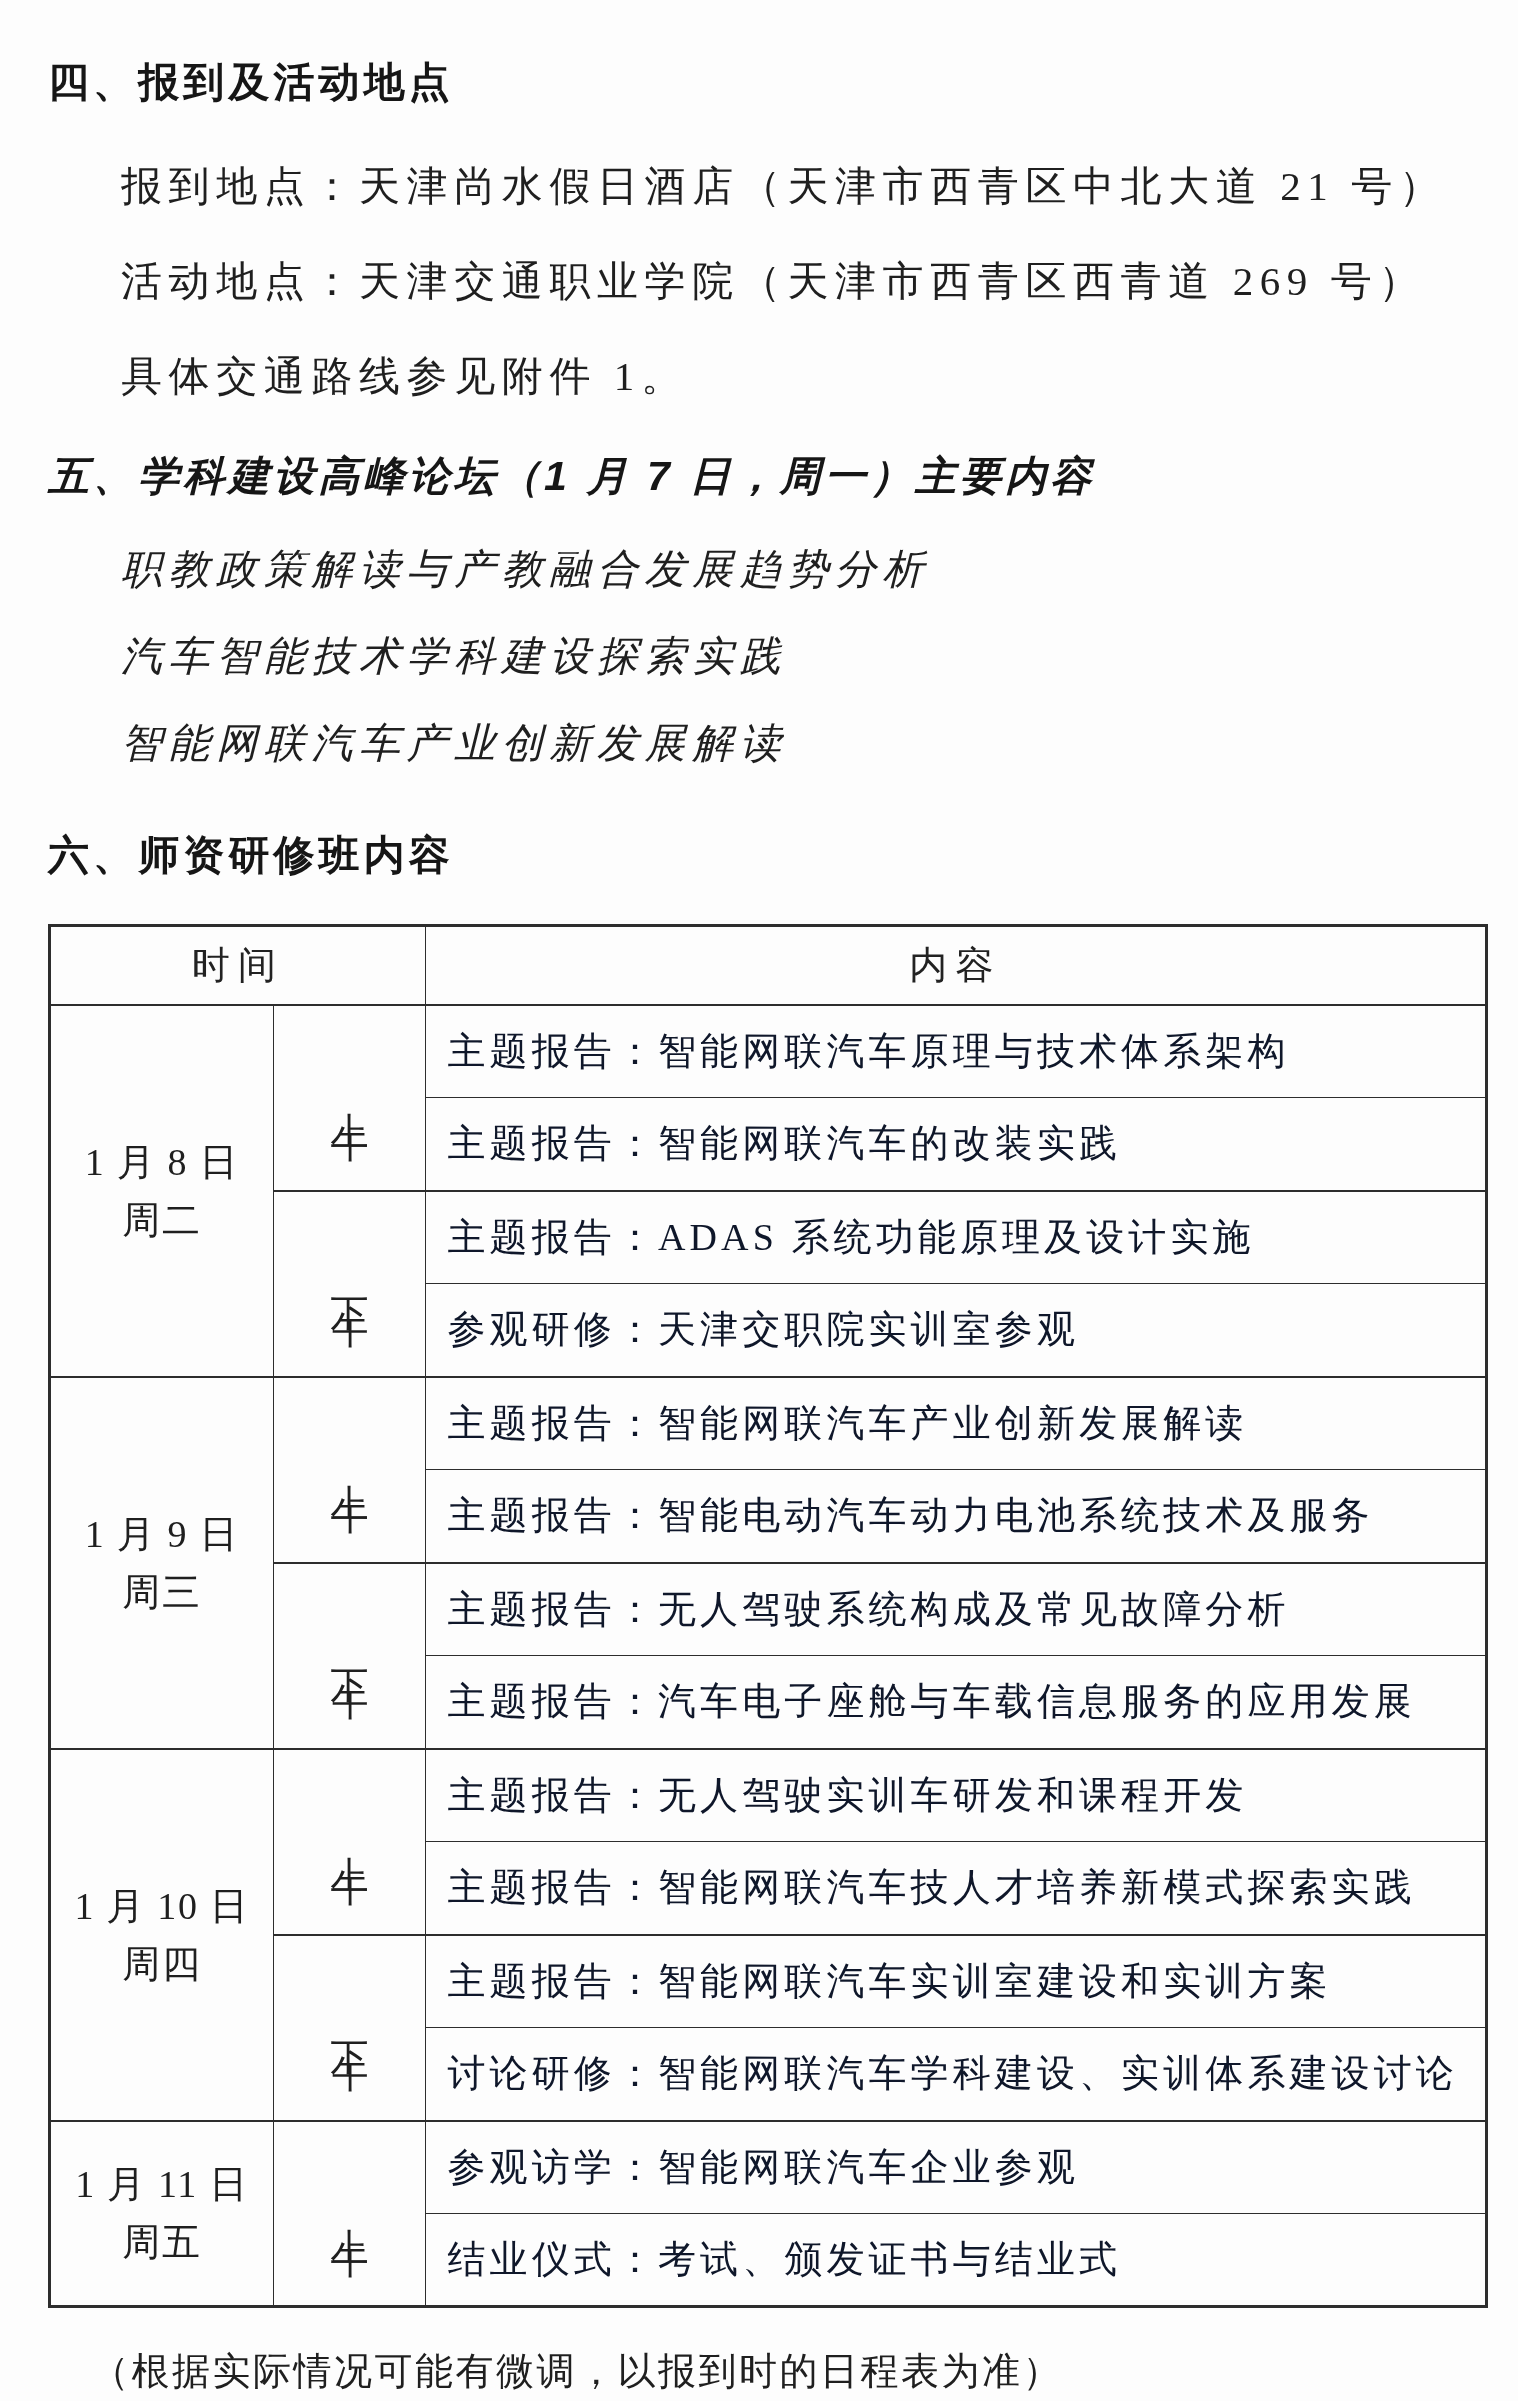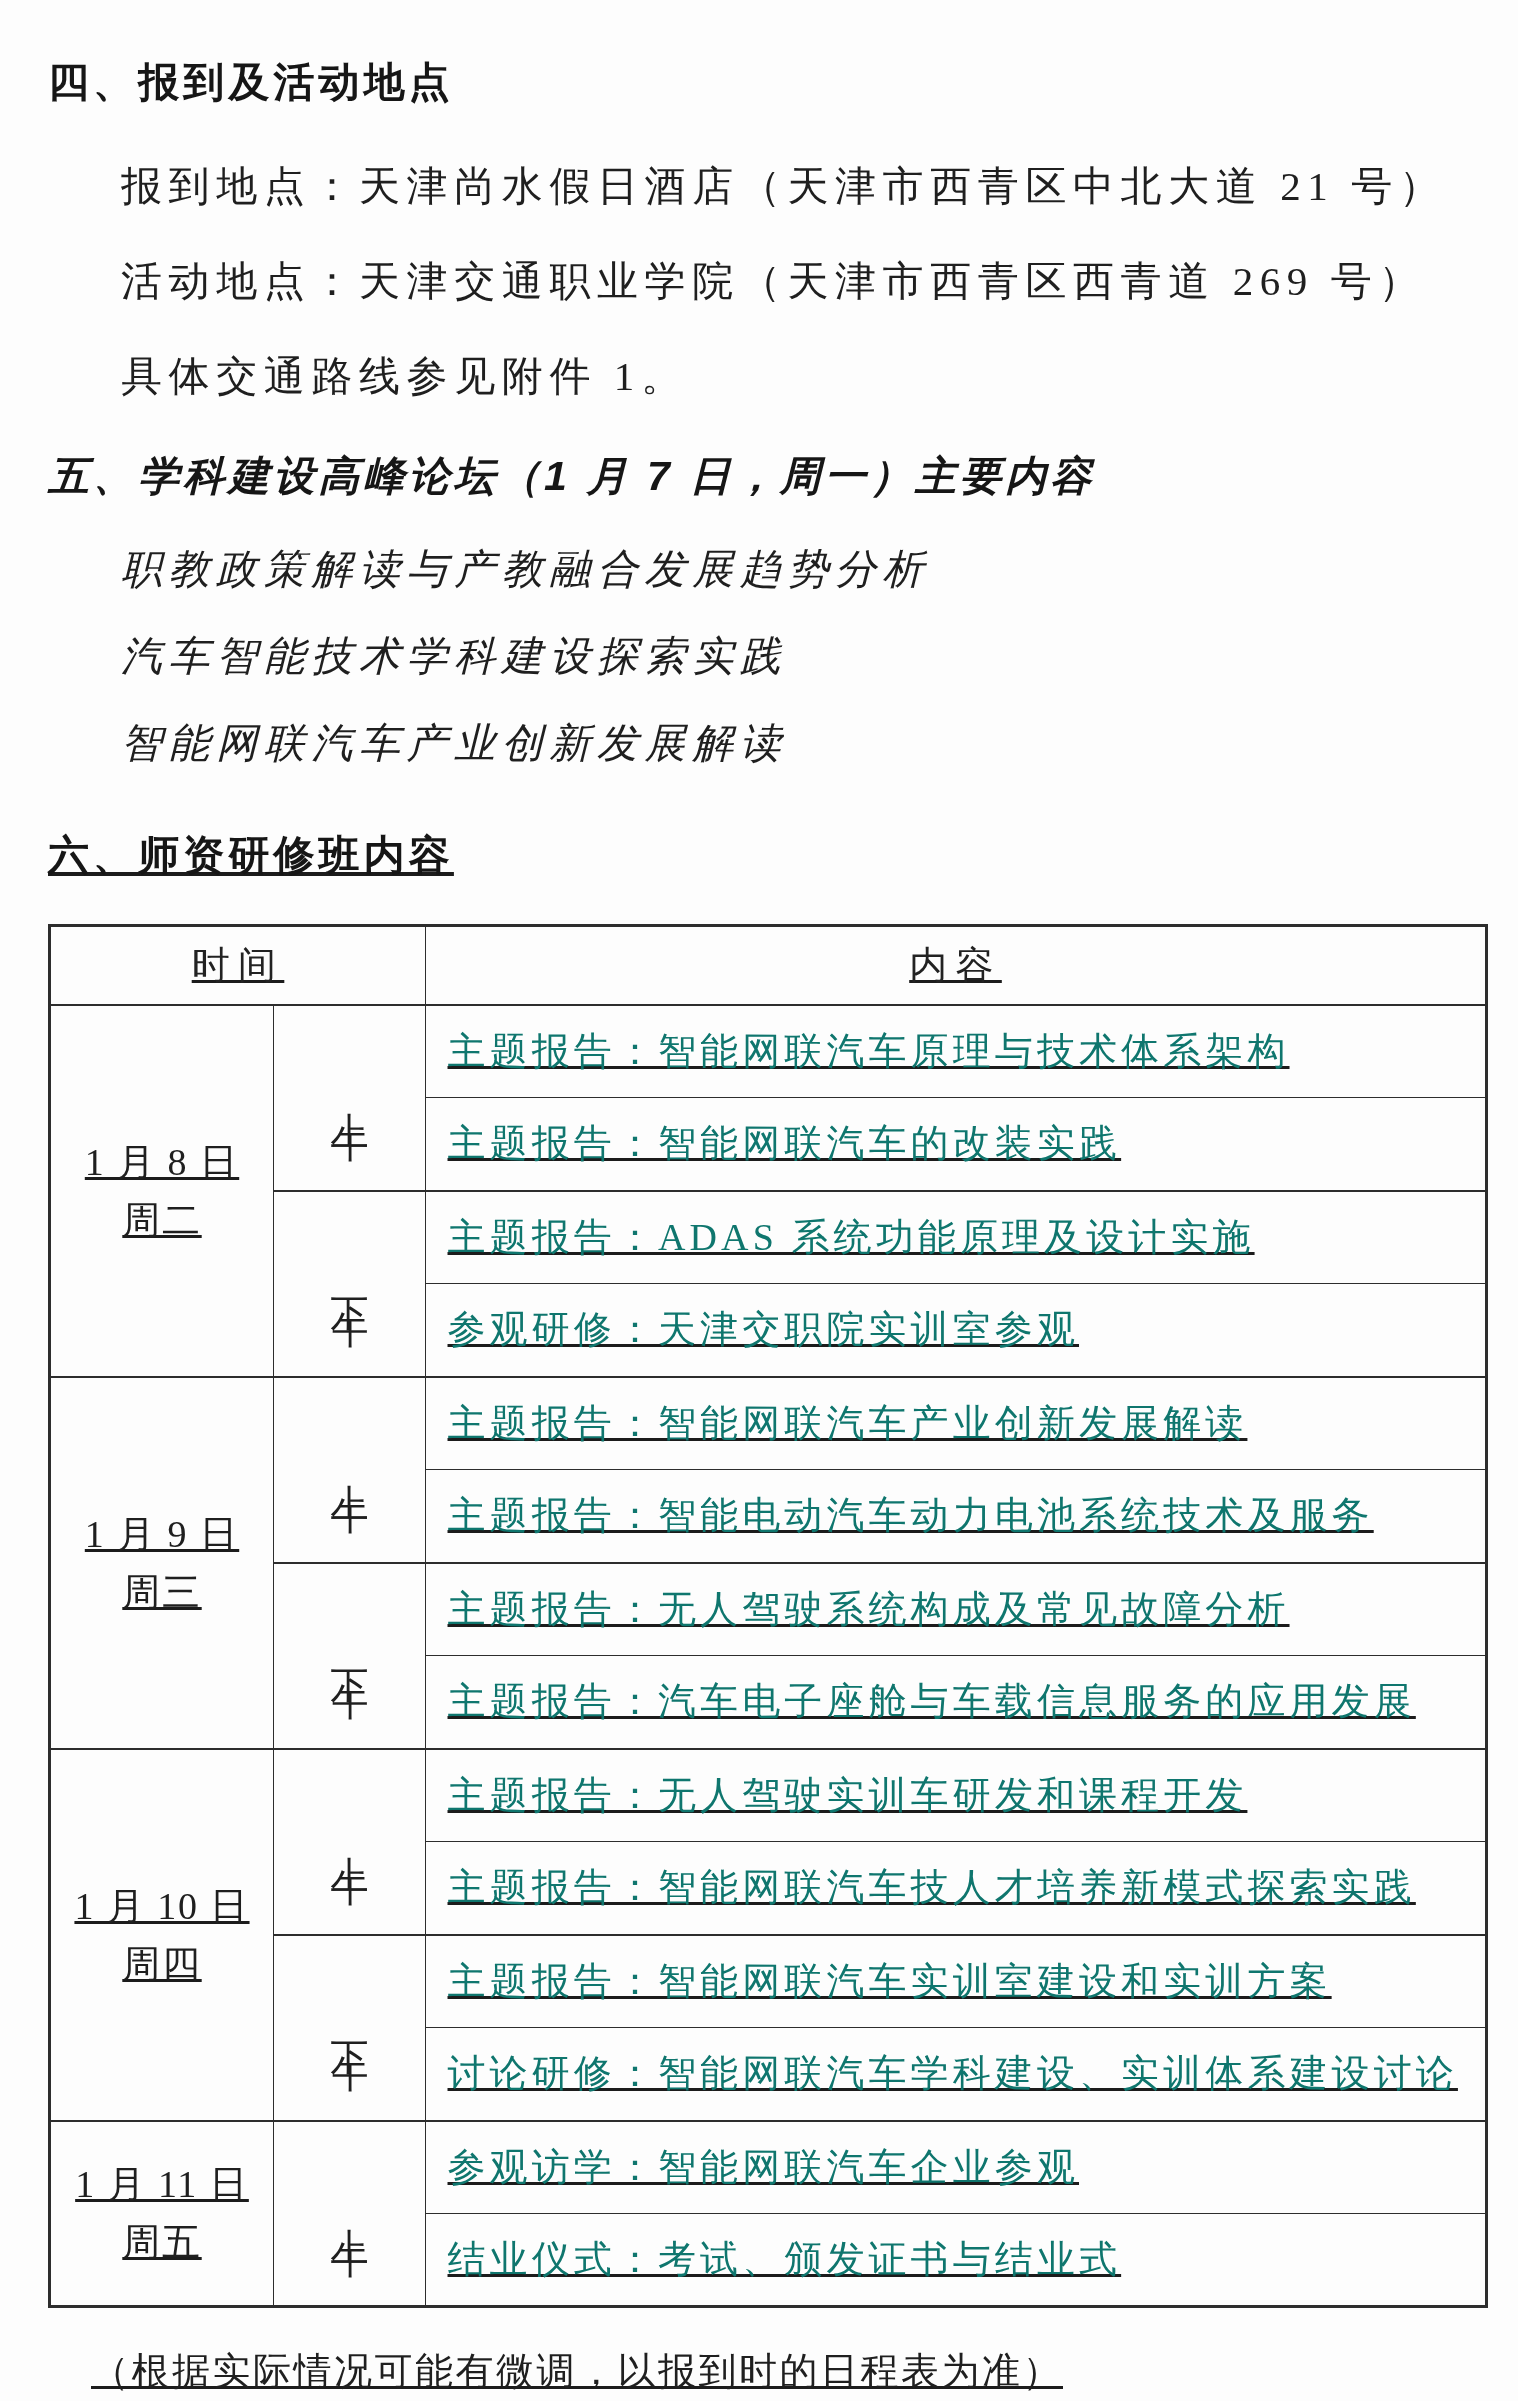--- a/index.html
+++ b/index.html
@@ -36,21 +36,21 @@
     margin: 0 0 0 0;
     padding-left: 73px;
     color: #1f1f1f;
     white-space: nowrap;
   }
   #sec4 .h-sec { margin-bottom: 51px; }
   #sec4 .body-line { margin-bottom: 47px; }
   #sec5 { margin-top: 12.4px; font-style: italic; }
   #sec5 .h-sec { margin-bottom: 40px; }
   #sec5 .body-line { margin-bottom: 39px; }
-  #sec6 { margin-top: 59px; text-decoration: underline; }
+  #sec6 { margin-top: 59px; }
   #sec6 .h-sec { margin-bottom: 40px; }
 
   
   table.schedule {
     border-collapse: collapse;
     table-layout: fixed;
     width: 1437px;
     border: 3.3px solid #2d2d2d;
   }
   table.schedule col.c-date    { width: 224px; }
@@ -71,21 +71,21 @@
     color: #222;
   }
   td.content-cell {
     height: 93px;
     font-size: 38px;
     letter-spacing: 4.1px;
     text-align: left;
     vertical-align: middle;
     padding: 0 8.3px 0 21.5px;
     white-space: nowrap;
-    color: #0f766e;
+    color: #0f172a;
   }
   td.date-cell {
     text-align: center;
     vertical-align: middle;
     font-size: 38px;
     line-height: 58px;
     letter-spacing: 1.7px;
     color: #1f1f1f;
   }
   td.time-cell {

